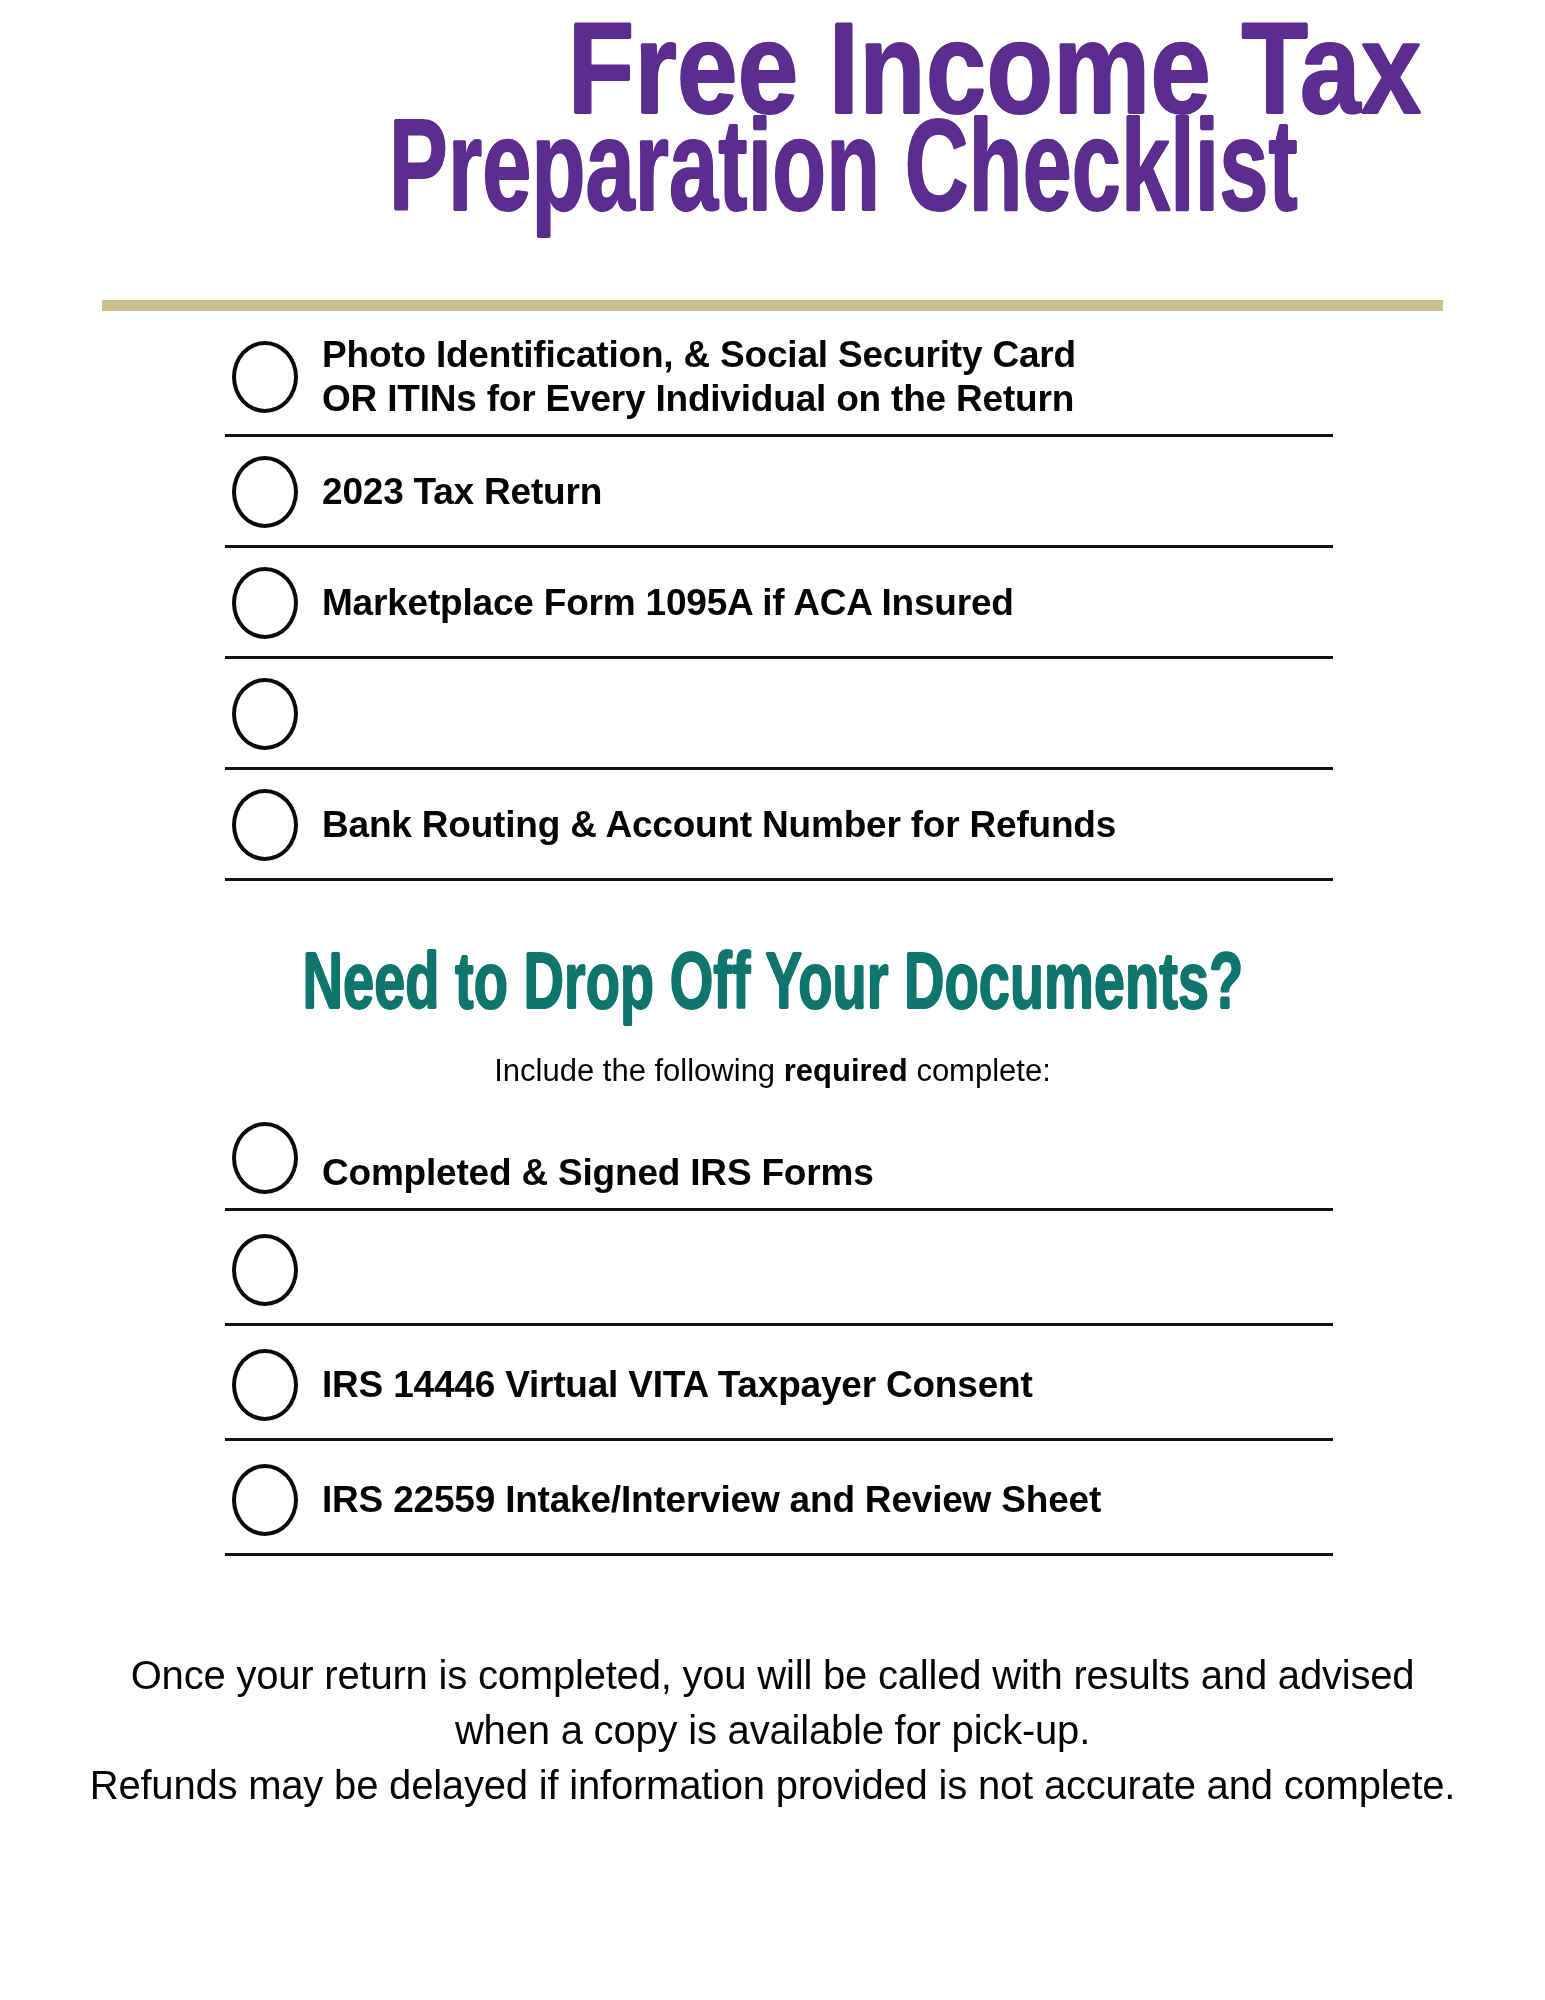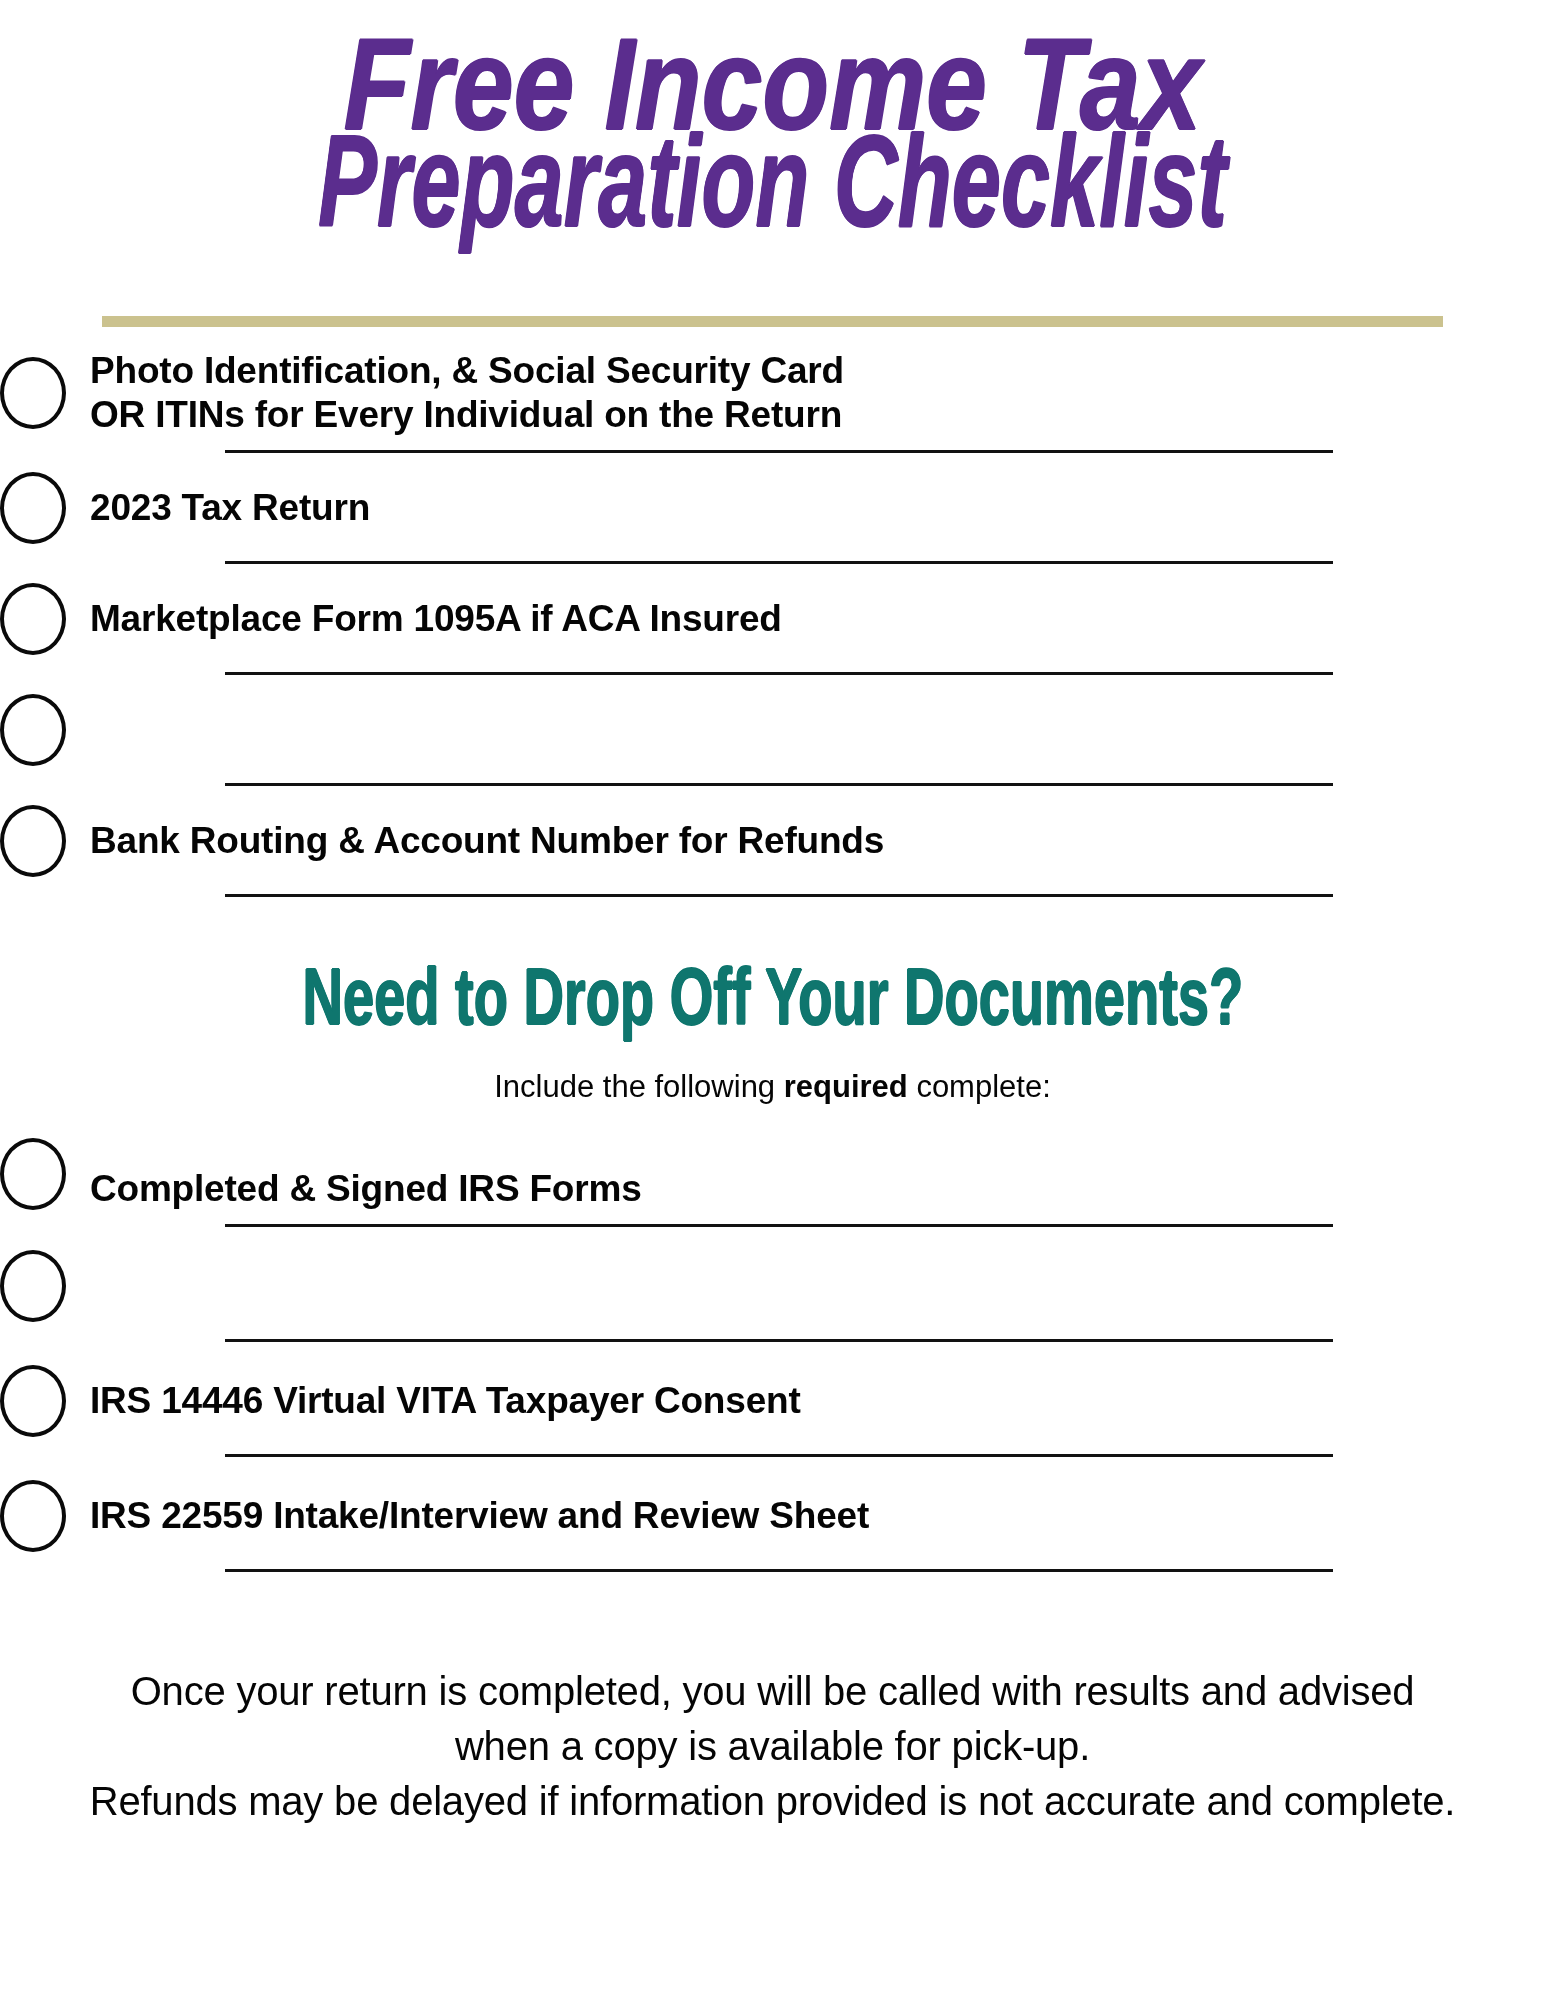--- a/index.html
+++ b/index.html
@@ -7,40 +7,40 @@
     position:relative;
     width:1545px; height:2000px;
     margin:0 auto;
     background:#ffffff;
     overflow:hidden;
     color:#050505;
     font-family:"Liberation Sans", sans-serif;
   }
 
   
-  .title { padding-top:36px; text-align:center; color:#5b2d8e;font-style:italic; }
+  .title { padding-top:20px; text-align:right; color:#5b2d8e; }
   .title-line {
     display:block;
     font-size:130px;
     font-weight:700;
     line-height:97px;
     white-space:nowrap;
     text-shadow: 1px 0 currentColor, -1px 0 currentColor, 0 1px currentColor, 0 -1px currentColor;
   }
   .title-line.l1 { transform:scaleX(0.84); }
   .title-line.l2 { transform:scaleX(0.68); }
 
   
   .divider { height:11px; background:#cbc28e; margin:86px 102px 0 102px; }
 
   
   .list { }
   .check-item {
     display:flex; align-items:center; gap:24px;
-    margin-top:8px; min-height:78px;
+    padding-left:232px; margin-top:8px; min-height:78px;
   }
   #list1 .check-item:first-child { margin-top:22px; }
   #list2 .check-item:first-child { margin-top:24px;align-items:flex-end; }
   .circle {
     flex:0 0 auto;
     width:66px; height:72px;
     border:4px solid #0a0a0a; border-radius:50%;
     background:#ffffff; box-sizing:border-box;
   }
   .item-label {

